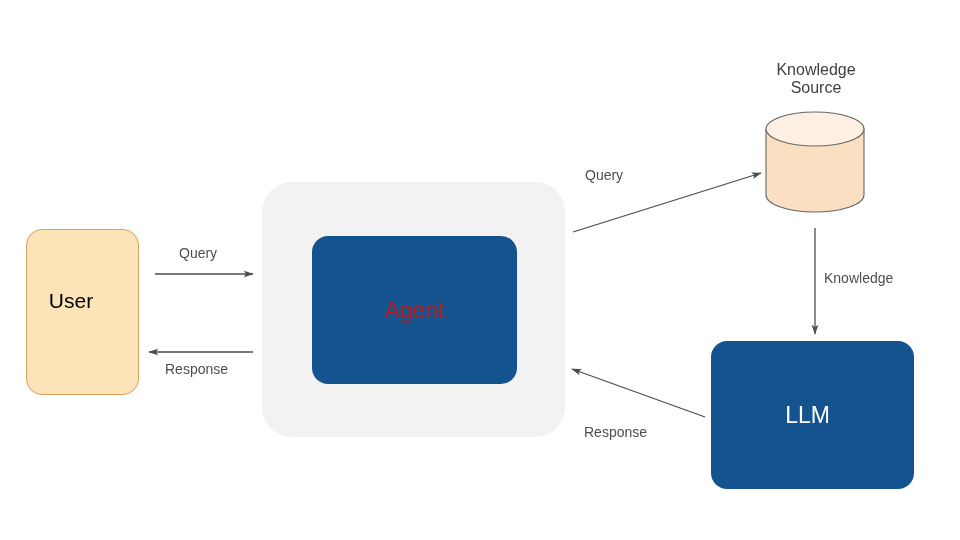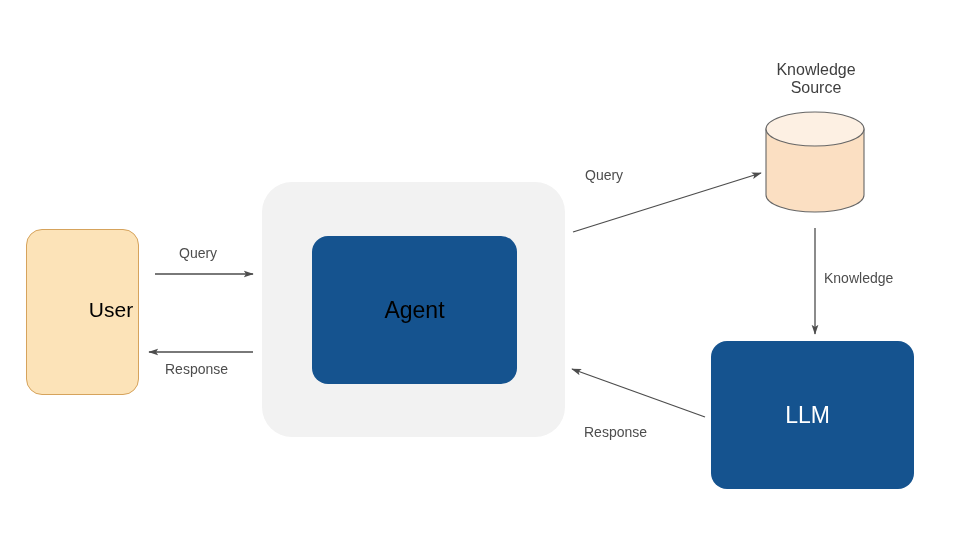--- a/index.html
+++ b/index.html
@@ -61,32 +61,31 @@
     position: absolute;
     left: 711px;
     top: 341px;
     width: 203px;
     height: 148px;
     background: #15538f;
     border-radius: 16px;
   }
   #user-label {
     left: 26px;
-    top: 298px;
+    top: 289px;
     width: 90px;
     font-size: 21px;
     color: #000000;
-    margin-left: 40px;
   }
   #agent-label {
     left: 312px;
     top: 297px;
     width: 205px;
     font-size: 23px;
-    color: #000000;
+    color: #b91c1c;
   }
   #llm-label {
     left: 711px;
     top: 402px;
     width: 193px;
     font-size: 23px;
     color: #ffffff;
   }
   #knowledge-source-label {
     left: 735px;

